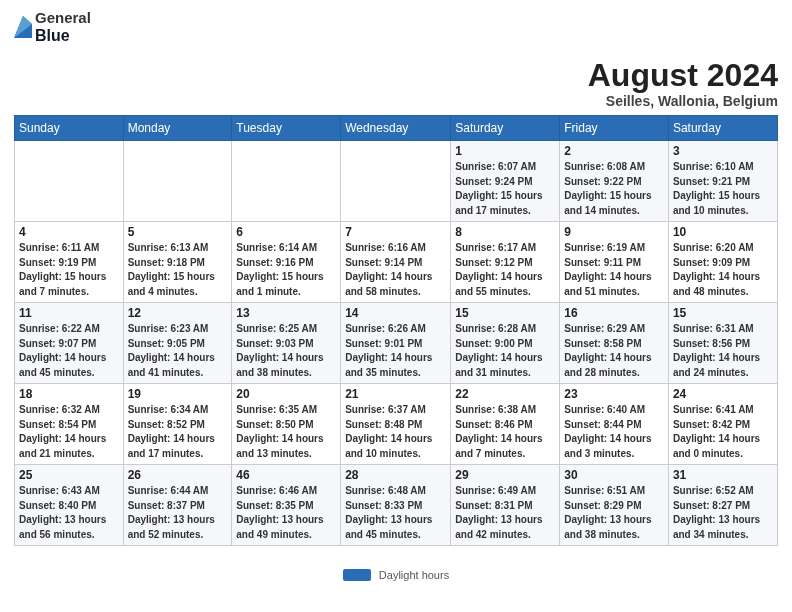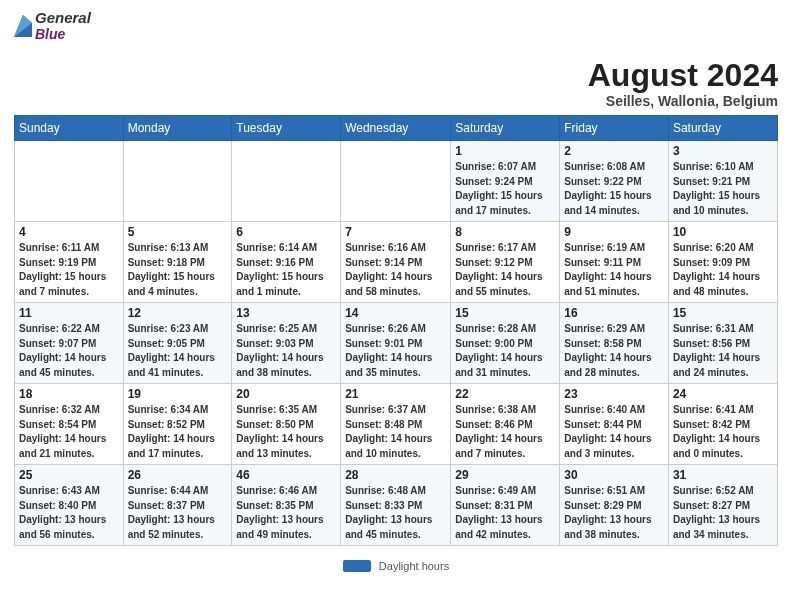--- a/index.html
+++ b/index.html
@@ -21,36 +21,35 @@
     .header {
       display: flex;
       justify-content: space-between;
       align-items: flex-start;
       margin-bottom: 6px;
     }
     .logo {
       display: flex;
       align-items: center;
       gap: 2px;
-      font-style: italic;
     }
     .logo-text {
       display: flex;
       flex-direction: column;
       line-height: 1.1;
     }
     .logo-general {
       font-size: 15px;
       font-weight: bold;
       color: #333;
     }
     .logo-blue {
-      font-size: 14px;
-      font-weight: bold;
-      color: #701a75;
+      font-size: 16px;
+      font-weight: bold;
+      color: #0f172a;
     }
     .logo-icon {
       width: 18px;
       height: 22px;
       margin-right: 1px;
     }
     .title-block {
       text-align: right;
       margin-top: 48px;
     }
@@ -106,21 +105,21 @@
       line-height: 1.45;
       font-weight: bold;
     }
     .empty-cell {
       background: #fff !important;
     }
     .footer {
       display: flex;
       justify-content: center;
       align-items: center;
-      margin-top: 14px;
+      margin-top: 23px;
       font-size: 11px;
       color: #555;
       gap: 8px;
     }
     .footer-swatch {
       width: 28px;
       height: 12px;
       background: #2a6db5;
       display: inline-block;
       border-radius: 2px;

